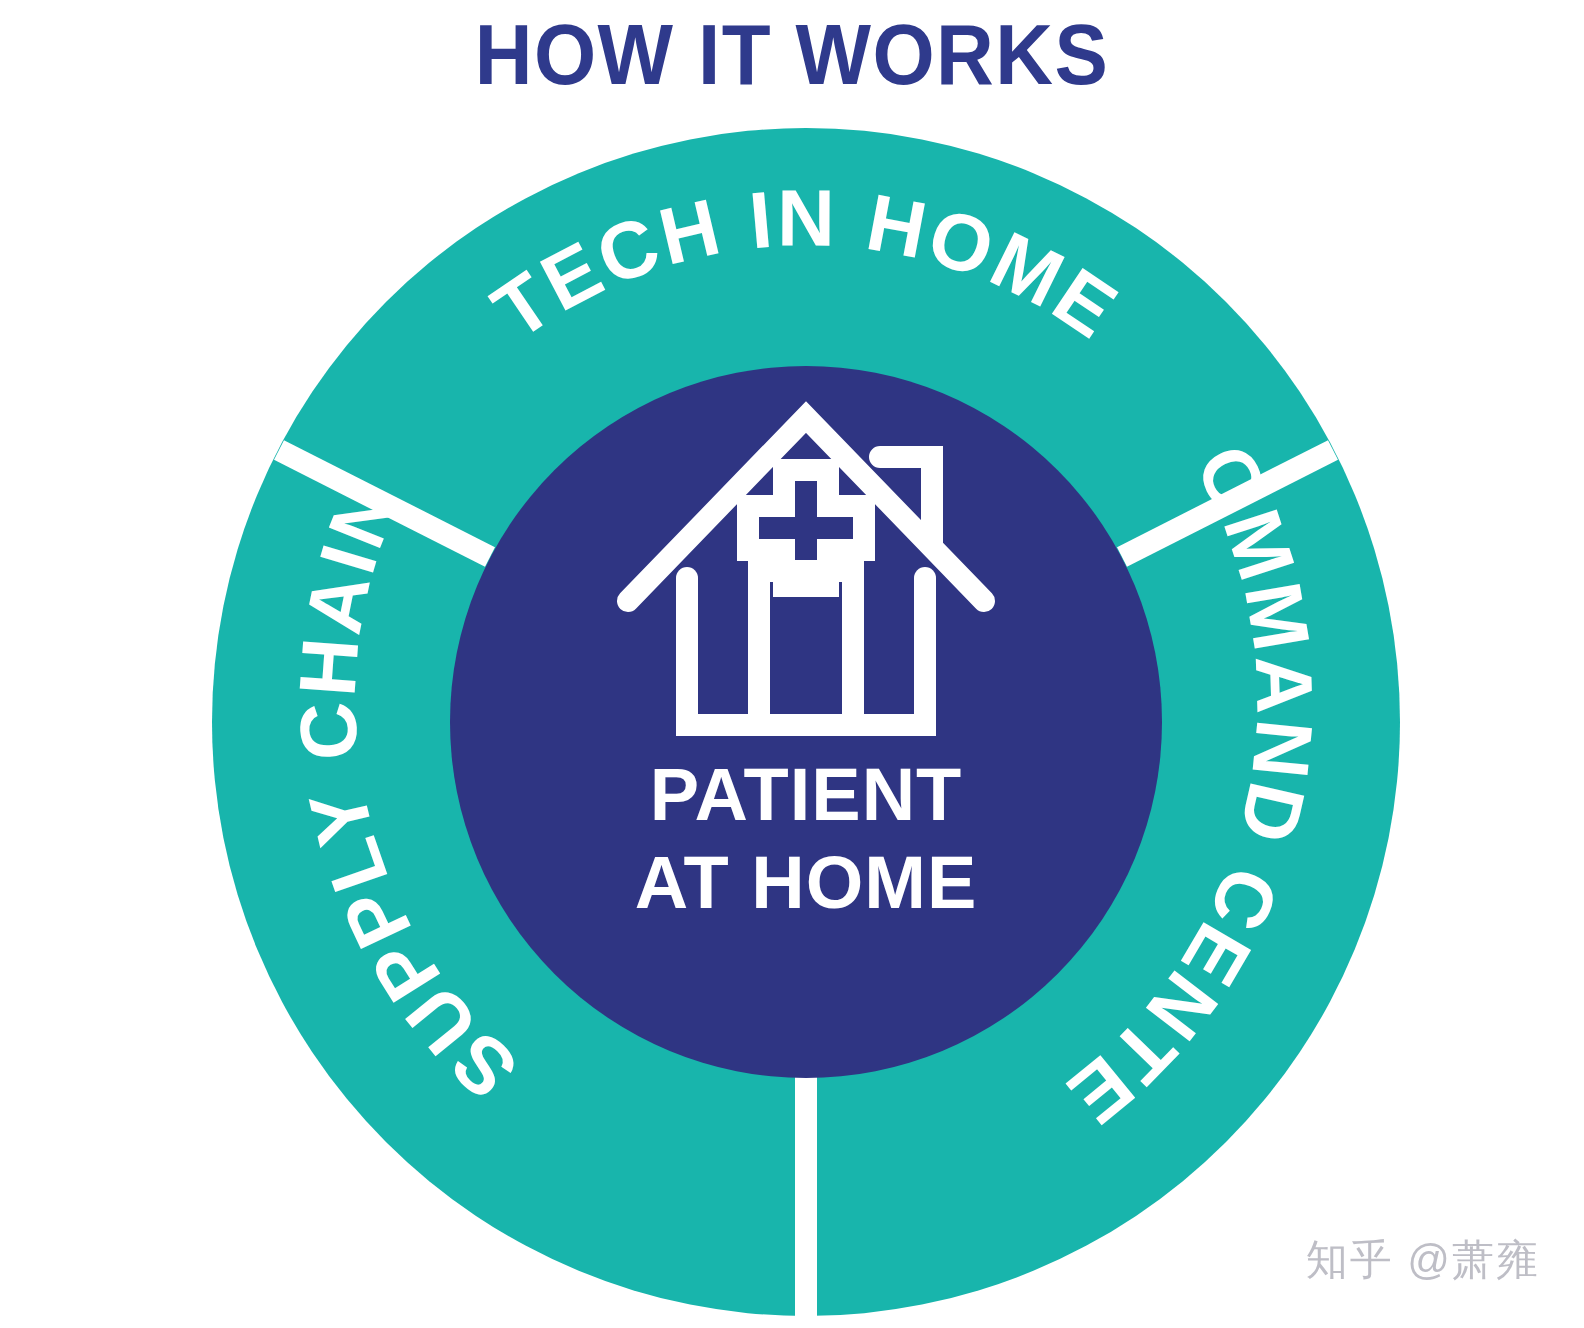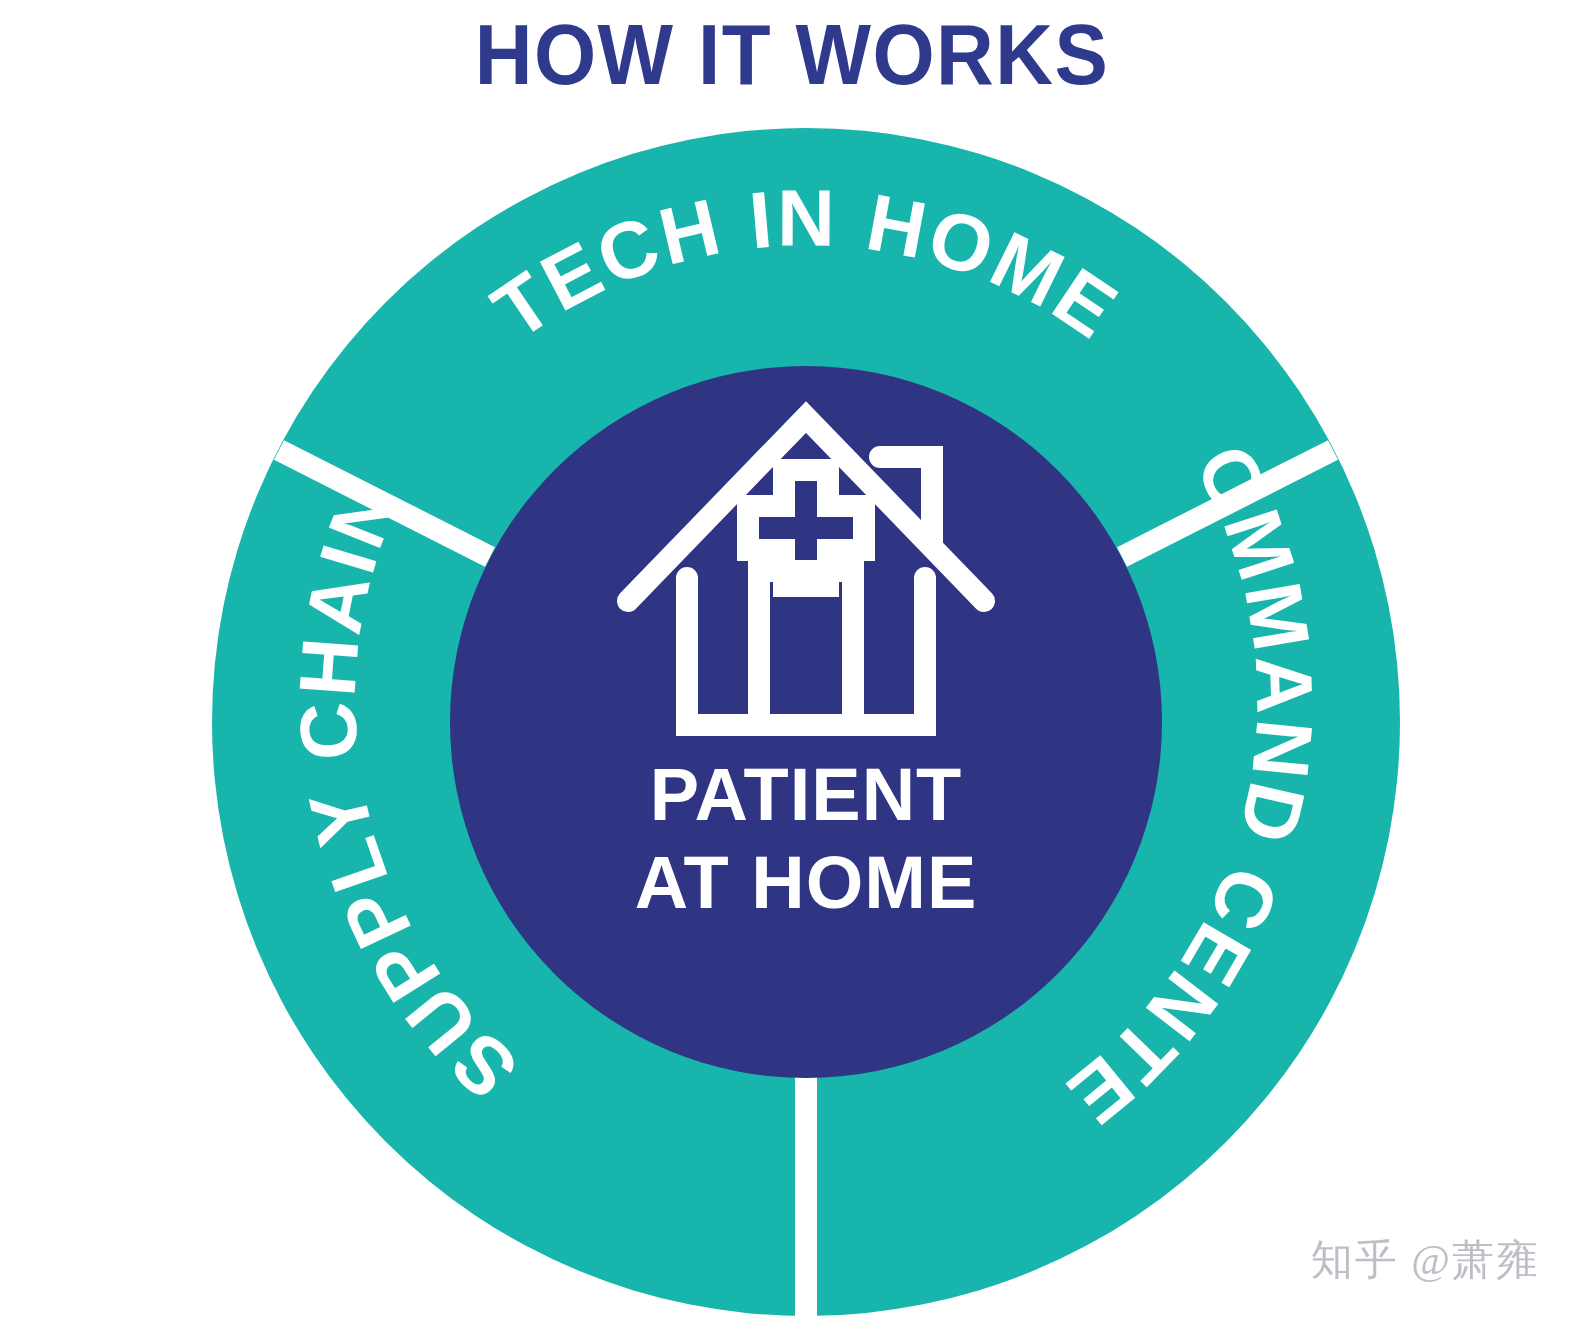--- a/index.html
+++ b/index.html
@@ -63,21 +63,21 @@
     font-size: 74px;
     letter-spacing: 1px;
     fill: #FFFFFF;
   }
 
   
   #watermark {
     position: absolute;
     right: 44px;
     bottom: 44px;
-    font-family: Liberation Serif, serif;
+    font-family: Liberation Sans, sans-serif;
     font-size: 42px;
     line-height: 48px;
     color: #B9B9C2;
     letter-spacing: 2px;
     white-space: nowrap;
     user-select: none;
     opacity: 0.92;
   }
 </style>
 </head>

